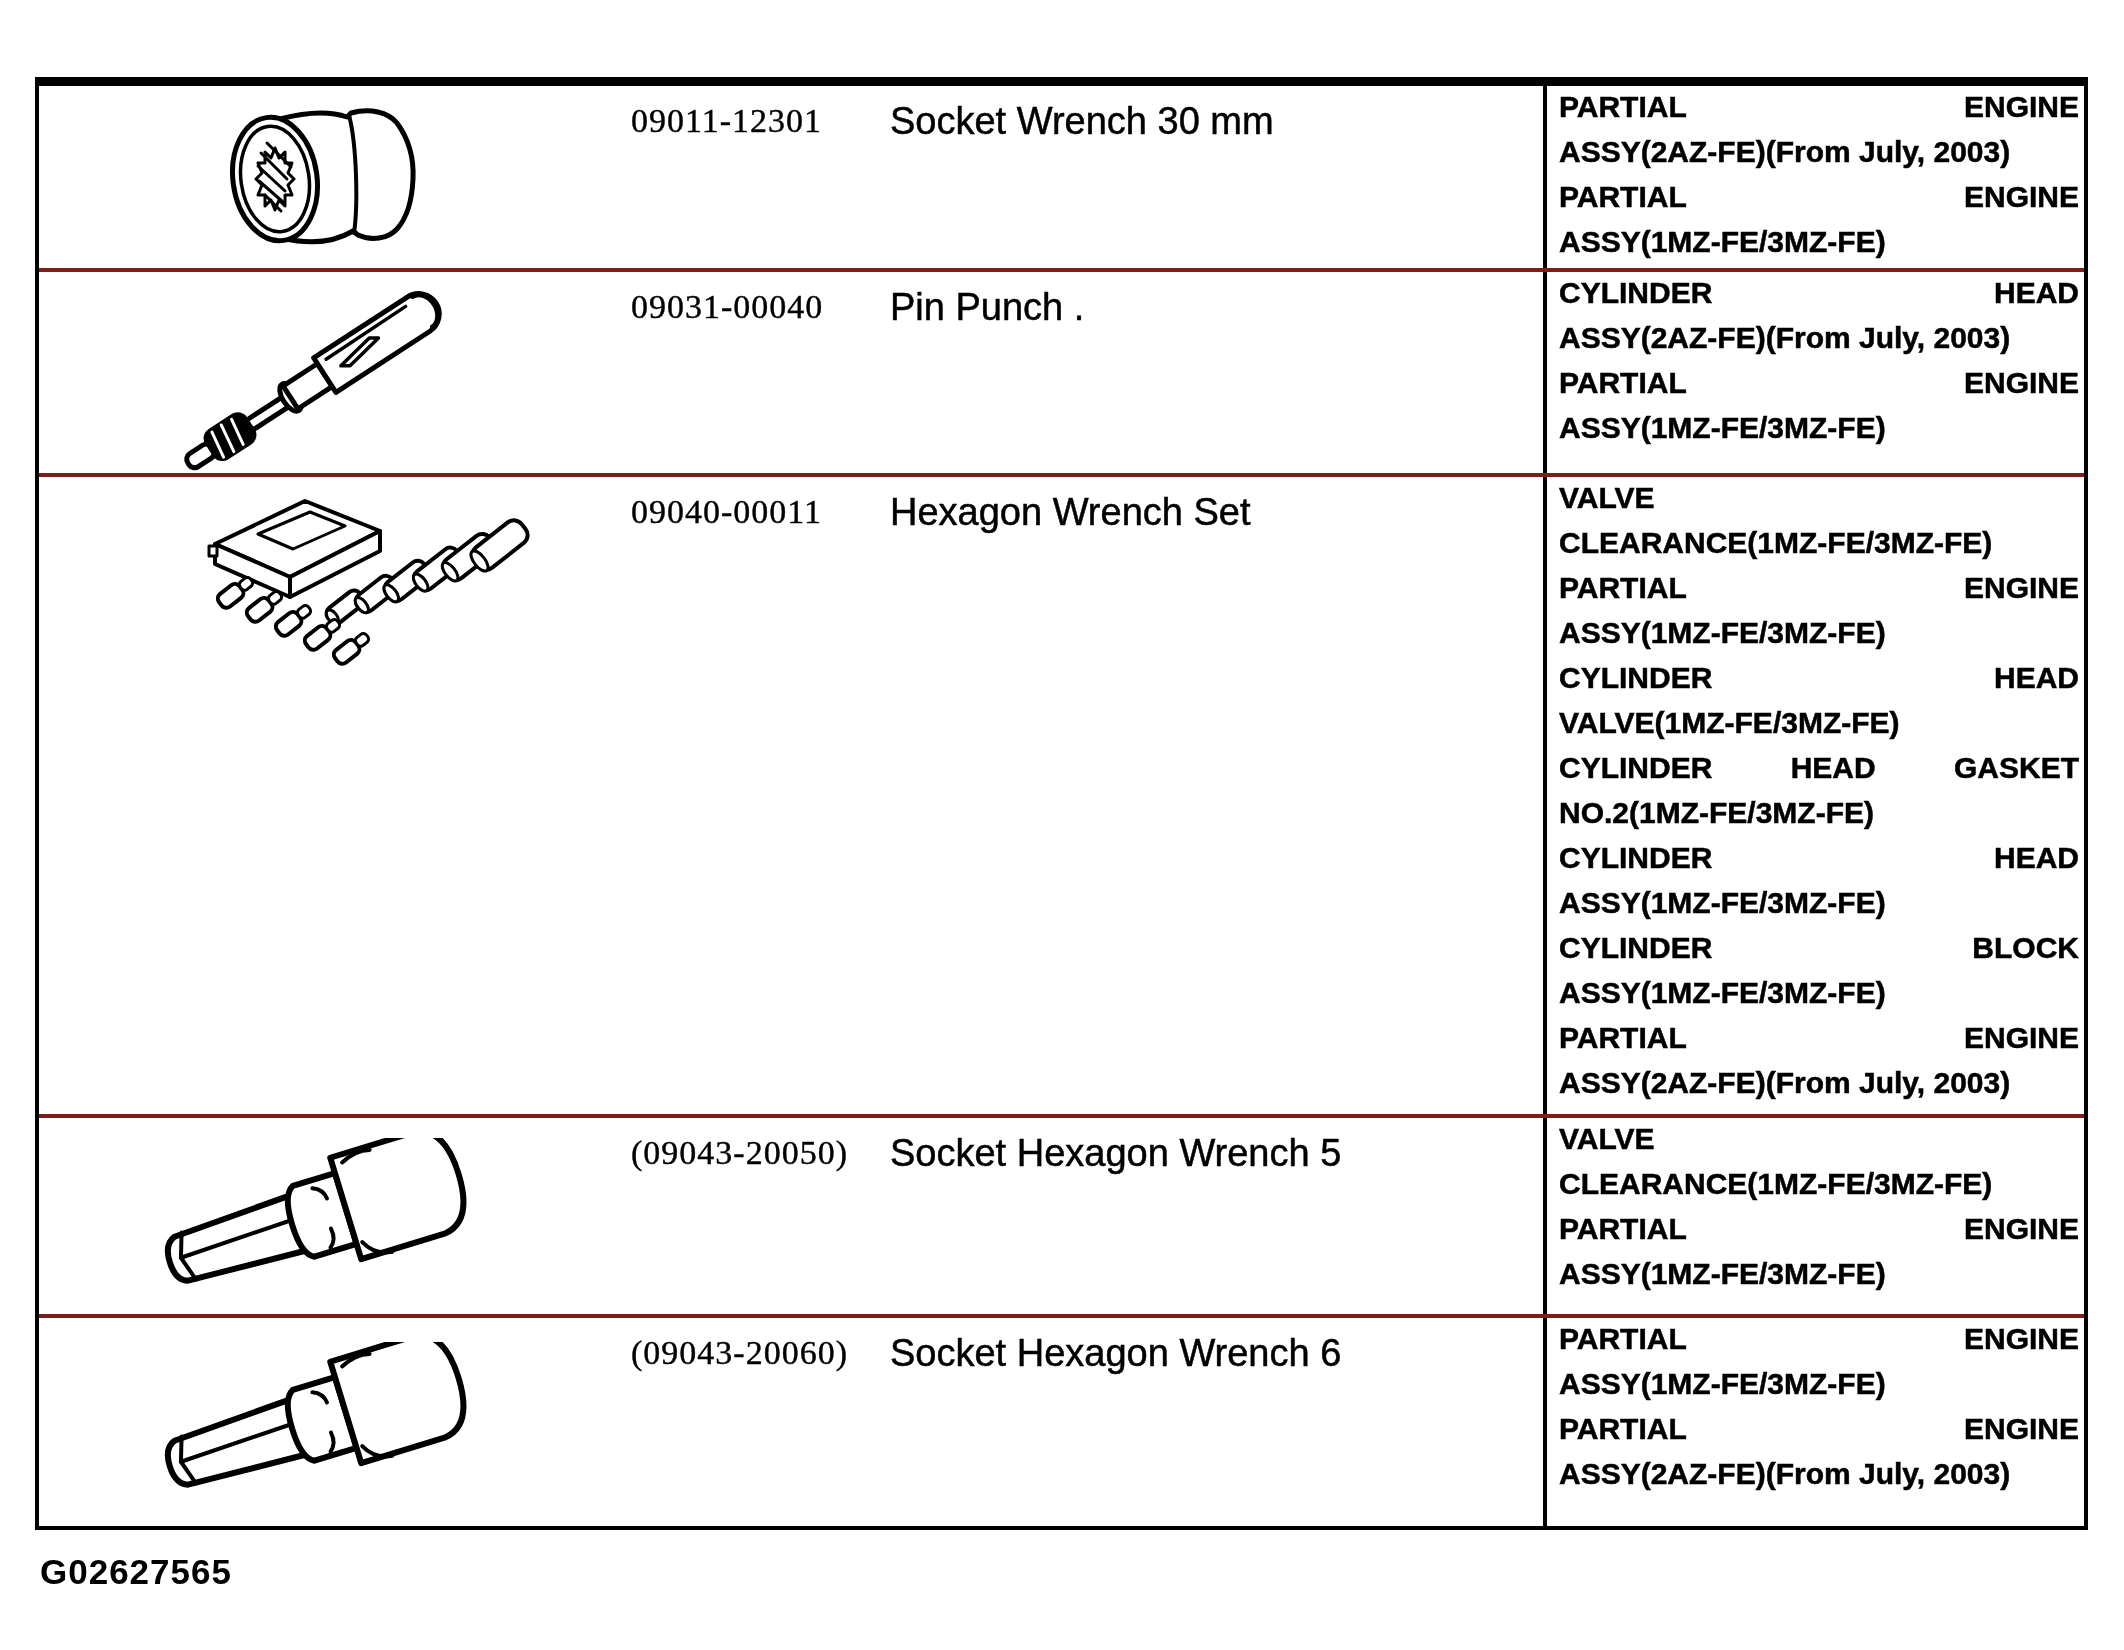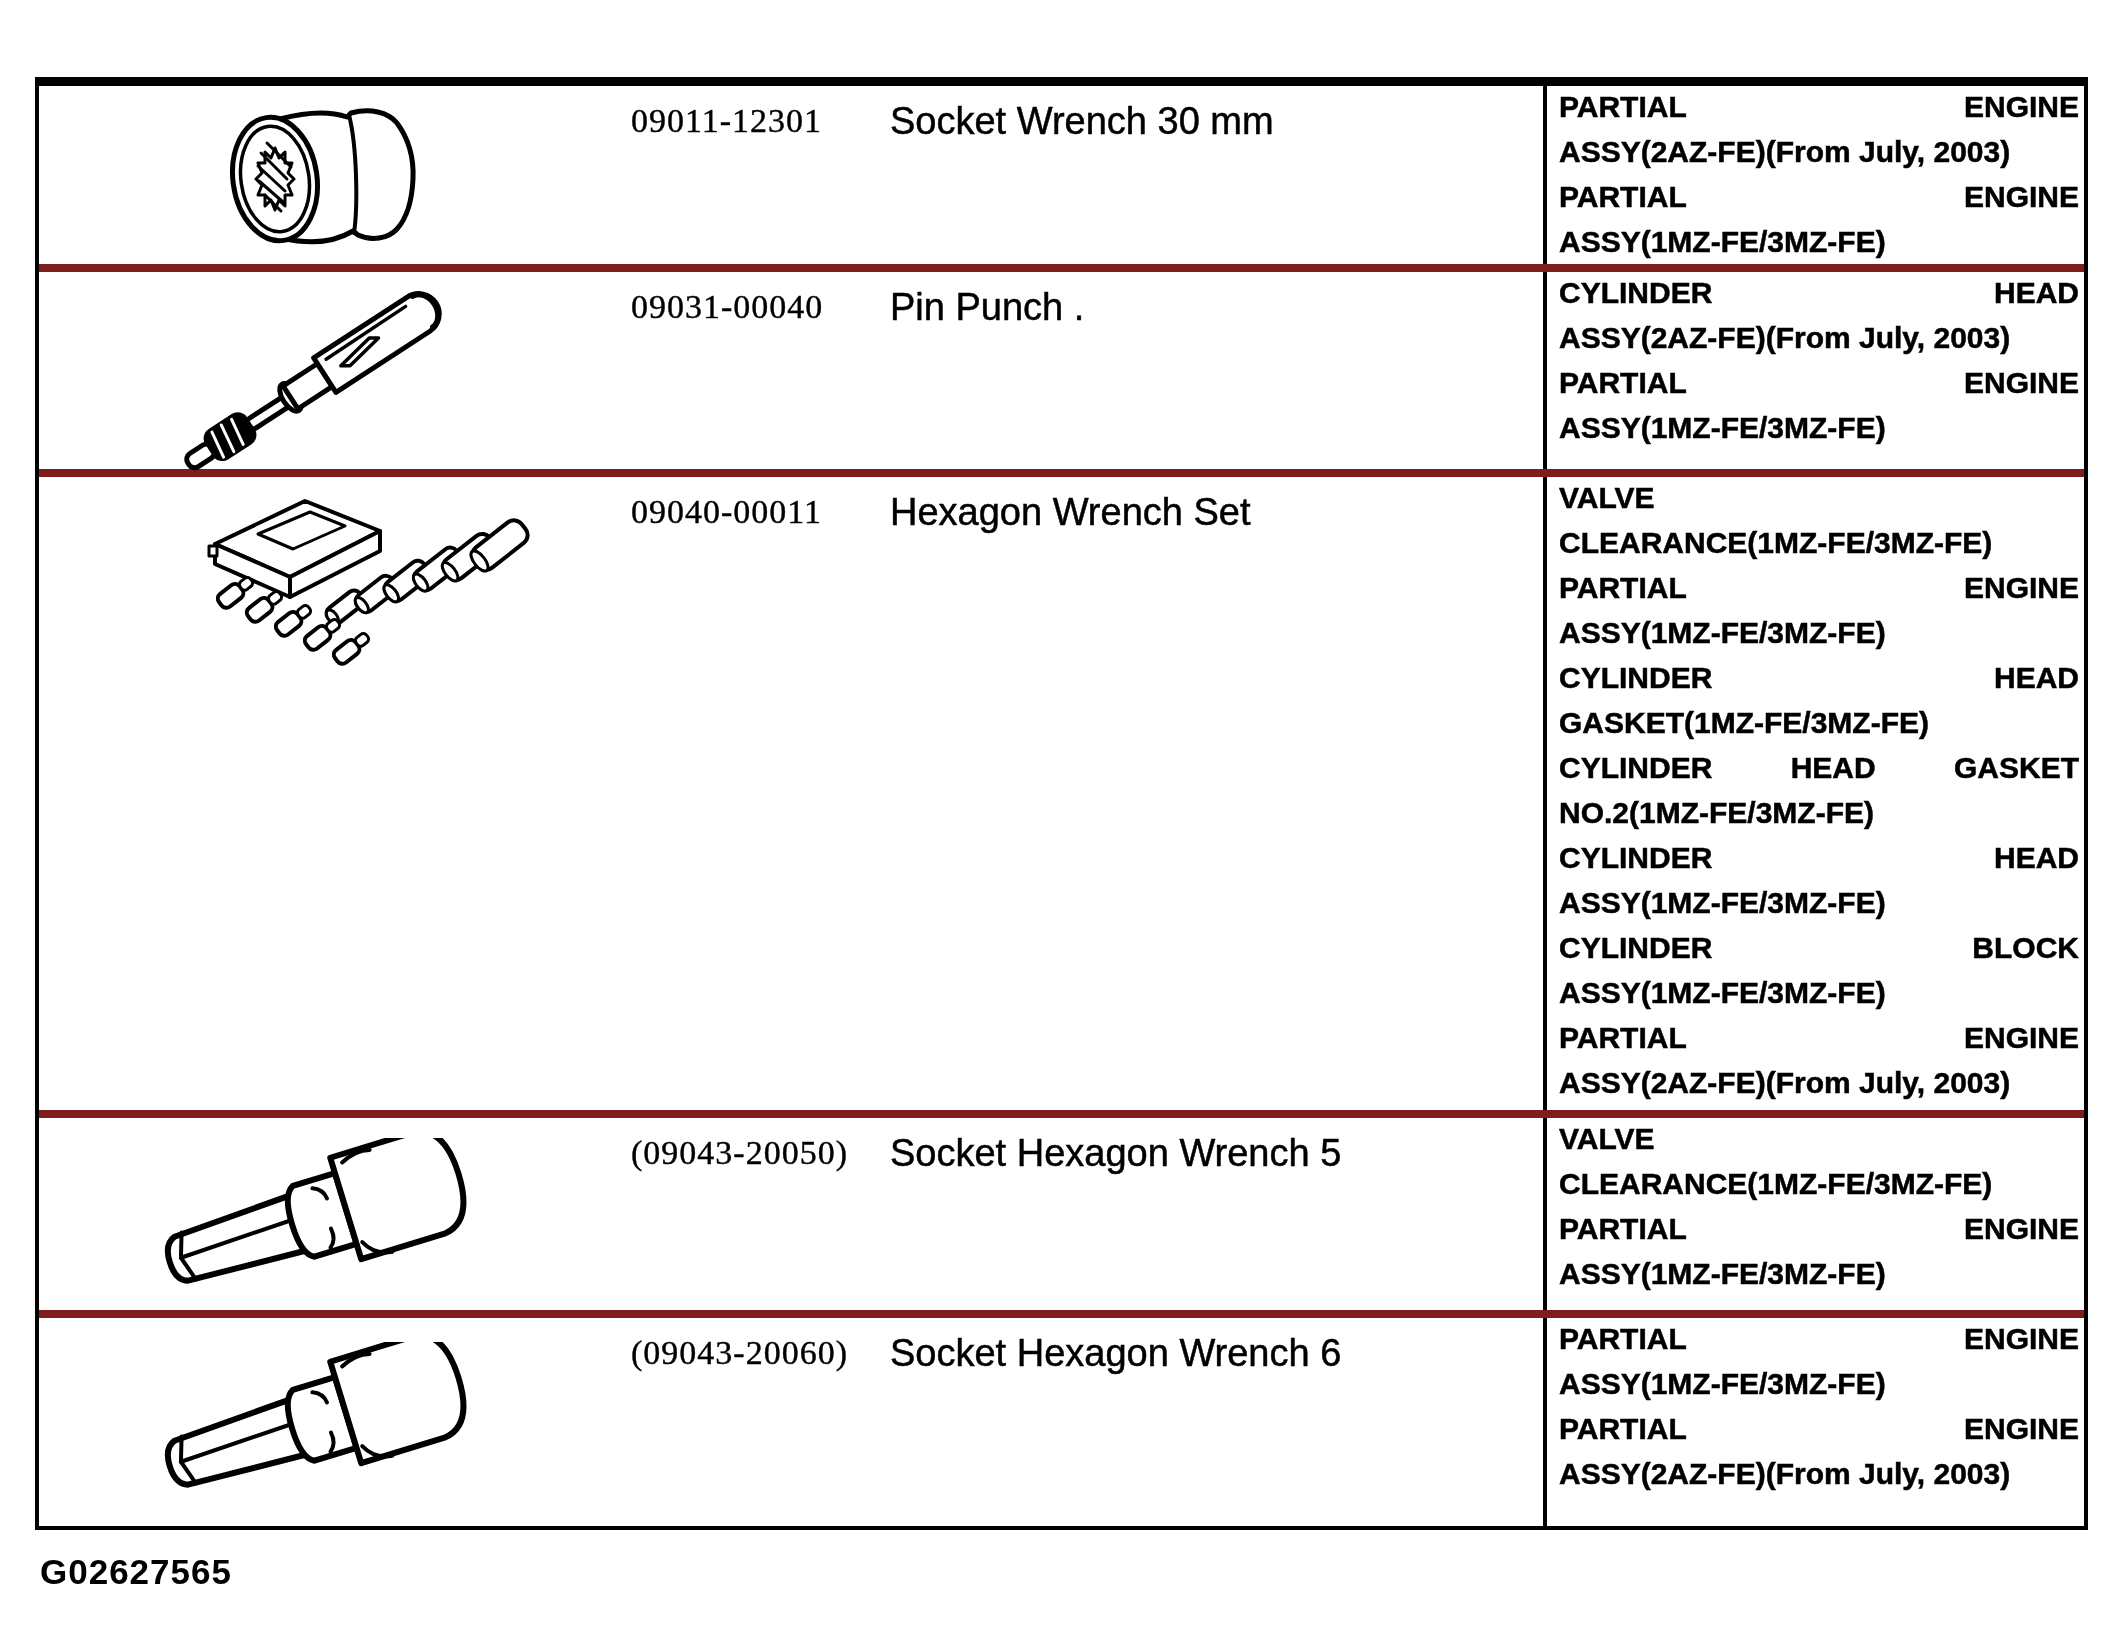--- a/index.html
+++ b/index.html
@@ -4,21 +4,21 @@
 <style>
   html,body{margin:0;padding:0;background:#ffffff;}
   body{width:2124px;height:1650px;position:relative;overflow:hidden;
        font-family:"Liberation Sans",sans-serif;color:#000;}
   .page{position:absolute;inset:0;background:#fff;}
   
   .tbl{position:absolute;left:35px;top:77px;width:2053px;height:1453px;
        border:4px solid #000;border-top-width:9px;box-sizing:border-box;background:#fff;}
   .vdivider{position:absolute;left:1504px;top:0;bottom:0;width:4px;background:#000;}
   .row{position:absolute;left:0;width:2045px;box-sizing:border-box;}
-  .row.sep{border-bottom:8px solid #7f1d1d;}
+  .row.sep{border-bottom:4px solid #7f1d1d;}
   .row1{top:0;height:186px;}
   .row2{top:186px;height:205px;}
   .row3{top:391px;height:641px;}
   .row4{top:1032px;height:200px;}
   .row5{top:1232px;height:244px;}
   .partno{position:absolute;left:592px;top:16px;width:300px;
           font-family:"Liberation Serif",serif;font-size:34px;letter-spacing:1px;
           -webkit-text-stroke:0.4px #000;}
   .toolname{position:absolute;left:851px;top:14px;width:620px;font-size:38px;
             -webkit-text-stroke:0.5px #000;}
@@ -193,21 +193,21 @@
             <span>ENGINE</span>
           </div>
           <div class="app-line">
             <span>ASSY(1MZ-FE/3MZ-FE)</span>
           </div>
           <div class="app-line">
             <span>CYLINDER</span>
             <span>HEAD</span>
           </div>
           <div class="app-line">
-            <span>GASKET(1MZ-FE/3MZ-FE)</span>
+            <span>VALVE(1MZ-FE/3MZ-FE)</span>
           </div>
           <div class="app-line">
             <span>CYLINDER</span>
             <span>HEAD</span>
             <span>GASKET</span>
           </div>
           <div class="app-line">
             <span>NO.2(1MZ-FE/3MZ-FE)</span>
           </div>
           <div class="app-line">

